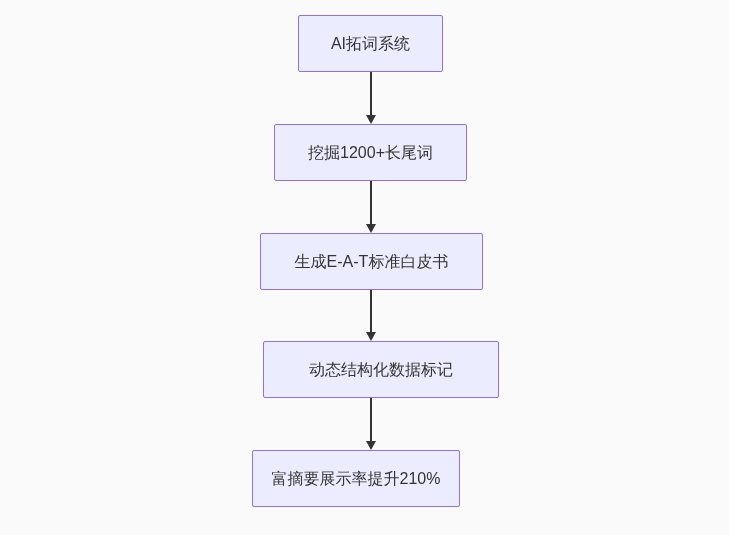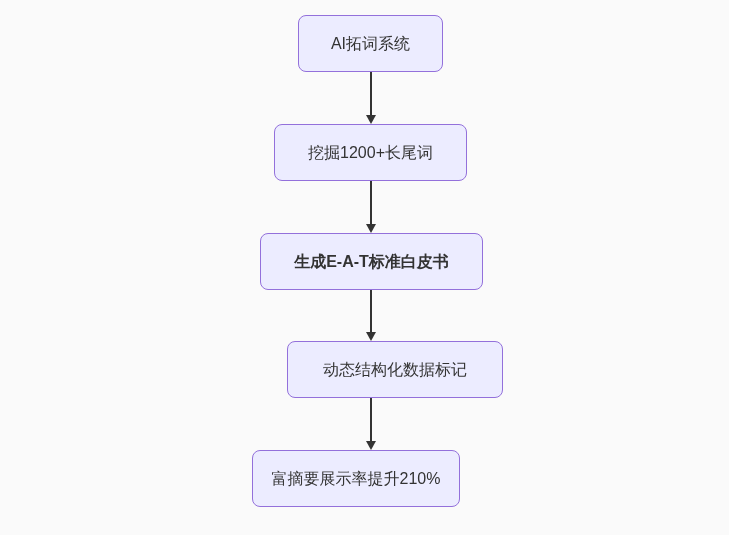--- a/index.html
+++ b/index.html
@@ -11,21 +11,21 @@
     position: relative;
     overflow: hidden;
   }
   .canvas { position: absolute; inset: 0; }
   .node {
     position: absolute;
     box-sizing: border-box;
     height: 57px;
     background: var(--node-fill, #ECECFF);
     border: 1.5px solid var(--node-border, #9370DB);
-    border-radius: 8px;
+    border-radius: 2px;
     display: flex;
     align-items: center;
     justify-content: center;
     color: var(--text, #333333);
     font-size: 16px;
     line-height: 1;
     white-space: nowrap;
   }
   .edge { position: absolute; width: 0; }
   .edge-line {
@@ -63,30 +63,30 @@
 
   <div class="node" style="left:274px; top:124px; width:193px;">
     <span>挖掘1200+长尾词</span>
   </div>
 
   <div class="edge" style="left:371px; top:181px; height:52px;">
     <div class="edge-line"></div>
     <div class="edge-arrowhead"></div>
   </div>
 
-  <div class="node" style="left:260px; top:233px; width:223px;font-weight:bold;">
+  <div class="node" style="left:260px; top:233px; width:223px;">
     <span>生成E-A-T标准白皮书</span>
   </div>
 
   <div class="edge" style="left:371px; top:290px; height:51px;">
     <div class="edge-line"></div>
     <div class="edge-arrowhead"></div>
   </div>
 
-  <div class="node" style="left:263px; top:341px; width:216px;margin-left:24px;">
+  <div class="node" style="left:263px; top:341px; width:236px;">
     <span>动态结构化数据标记</span>
   </div>
 
   <div class="edge" style="left:371px; top:398px; height:52px;">
     <div class="edge-line"></div>
     <div class="edge-arrowhead"></div>
   </div>
 
   <div class="node" style="left:252px; top:450px; width:208px;">
     <span>富摘要展示率提升210%</span>

